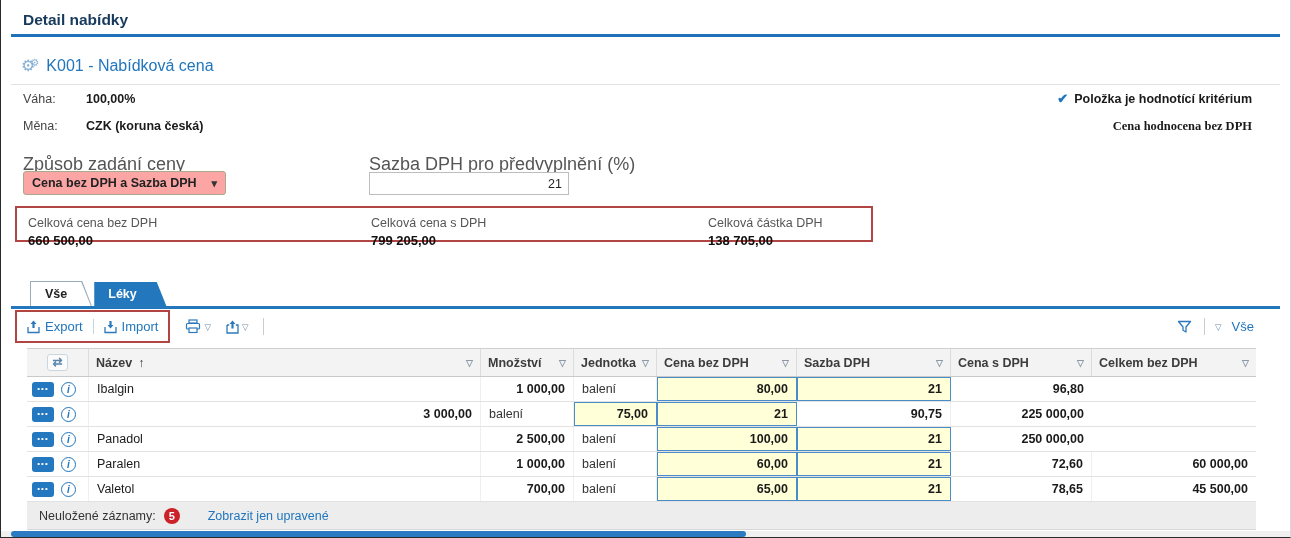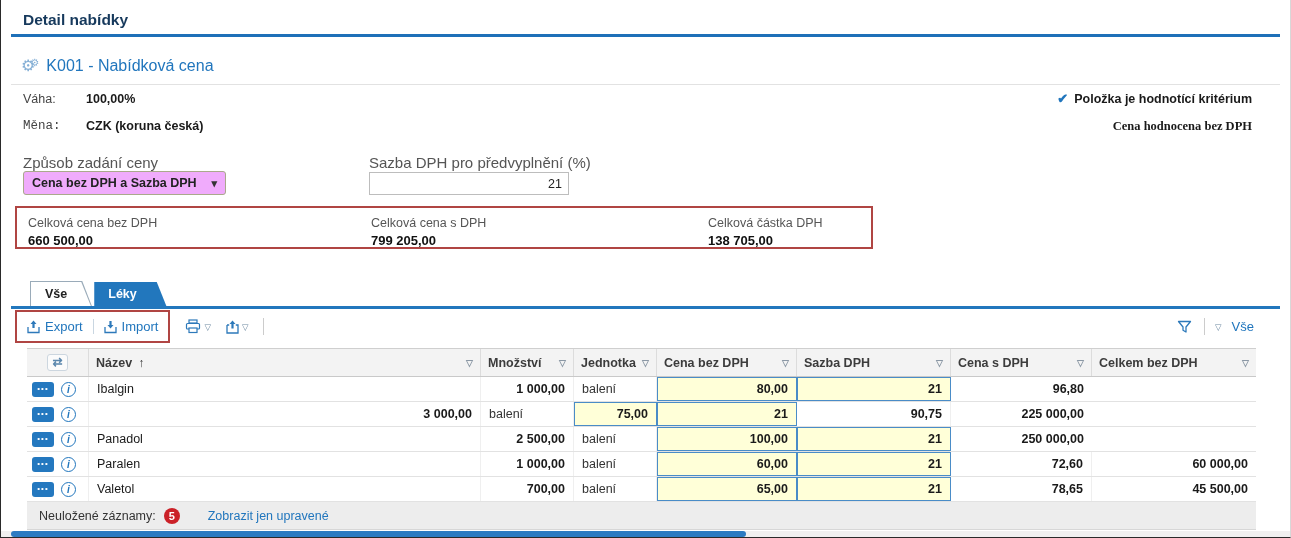--- a/index.html
+++ b/index.html
@@ -22,35 +22,35 @@
   .gears .g2 { font-size:10px; margin-left:-5px; vertical-align:top; }
   .section-rule { left:10px; right:10px; top:84px; height:1px; background:#e2e2e2; }
 
   
   .lab { color:#444; font-size:12.5px; }
   .val { color:#1a1a1a; font-weight:700; font-size:12.5px; }
   .right-info { right:38px; display:flex; align-items:center; gap:6px; }
   .check { color:#2176bd; font-weight:700; font-size:13px; }
 
   
-  .form-label { color:#555; font-size:15px; }
+  .form-label { color:#555; font-size:18px; }
   .ddl {
-    left:22px; top:171px; width:203px; height:24px; background:#f0abfc;
+    left:22px; top:171px; width:203px; height:24px; background:#fca5a5;
     border:1px solid #aaa98c; border-radius:3px; display:flex; align-items:center;
     padding:0 8px; font-weight:700; color:#222; font-size:12.5px; cursor:pointer;
   }
   .ddl .caret { margin-left:auto; font-size:11px; color:#333; }
   .txtin {
     left:368px; top:172px; width:200px; height:23px; border:1px solid #bdbdbd; background:#fff;
     font-family:"Liberation Sans", sans-serif; font-size:12.5px; color:#222;
     text-align:right; padding:0 6px;
   }
 
   
-  .totals-box { left:14px; top:206px; width:858px; height:43px; border:2px solid #b04543; background:#fff; }
+  .totals-box { left:14px; top:206px; width:858px; height:36px; border:2px solid #b04543; background:#fff; }
   .tot { position:absolute; top:8px; }
   .tot .t-lab { color:#555; font-size:12.5px; }
   .tot .t-val { margin-top:3px; font-weight:700; font-size:13px; color:#111; }
 
   
   .tabs { left:30px; top:282px; display:flex; gap:3px; align-items:flex-end; }
   .tab { position:relative; cursor:pointer; }
   .tab-face {
     position:relative; display:block; clip-path:polygon(0 0, calc(100% - 10px) 0, 100% 100%, 0 100%);
     padding:5px 24px 6px 14px; font-weight:700; font-size:12.5px;
@@ -123,21 +123,21 @@
   <div class="abs title-rule"></div>
 
   <div class="abs section-head">
     <span class="gears"><span>⚙</span><span class="g2">⚙</span></span>
     <span>K001 - Nabídková cena</span>
   </div>
   <div class="abs section-rule"></div>
 
   <span class="abs lab" style="left:22px; top:92px;">Váha:</span>
   <span class="abs val" style="left:85px; top:92px;">100,00%</span>
-  <span class="abs lab" style="left:22px; top:119px;font-family:Liberation Mono, monospace;">Měna:</span>
+  <span class="abs lab" style="left:22px; top:119px;">Měna:</span>
   <span class="abs val" style="left:85px; top:119px;">CZK (koruna česká)</span>
 
   <div class="abs right-info" style="top:91px;">
     <span class="check">✔</span>
     <span class="val">Položka je hodnotící kritérium</span>
   </div>
   <div class="abs right-info" style="top:119px;font-family:Liberation Serif, serif;">
     <span class="val">Cena hodnocena bez DPH</span>
   </div>
 

